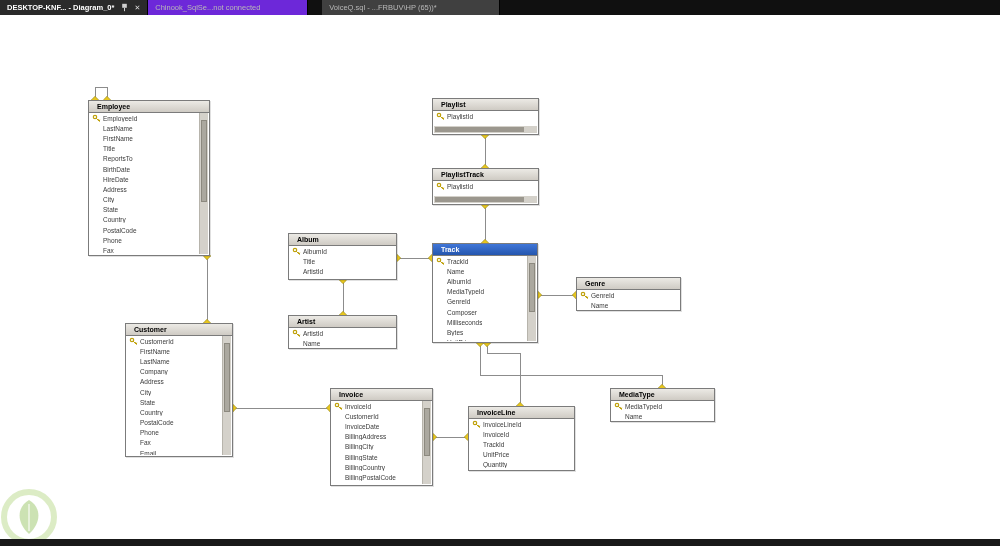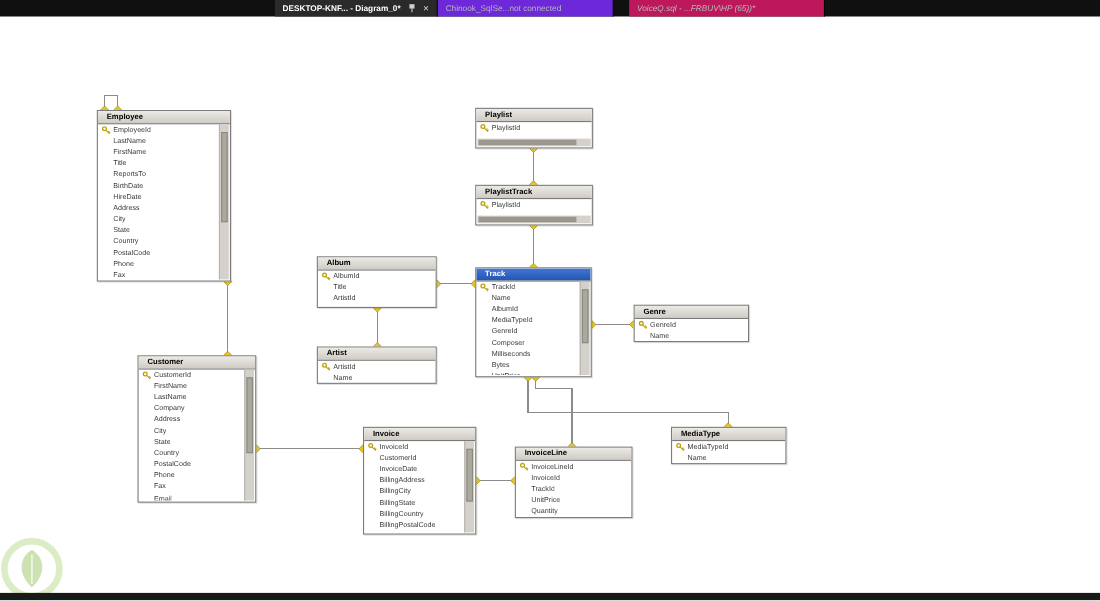--- a/index.html
+++ b/index.html
@@ -2,28 +2,28 @@
 <html><head>
 <meta charset="utf-8">
 <title>Diagram</title>
 <style>
   html,body{margin:0;padding:0;background:#ffffff;}
   #screen{position:relative;width:1000px;height:546px;overflow:hidden;
           font-family:"Liberation Sans",sans-serif;background:#ffffff;}
 
   
   .topbar{position:absolute;left:0;top:0;width:1000px;height:15px;background:#101010;
-          z-index:5;display:flex;align-items:stretch;justify-content:center;}
+          z-index:5;display:flex;align-items:stretch;}
   .tab{display:flex;align-items:center;padding:0 7px;background:#6d28d9;color:#b8b8b8;
        font-size:7.5px;white-space:nowrap;border-right:1px solid #000;box-sizing:border-box;cursor:default;}
   .tab.active{background:#2a2a2a;color:#ffffff;font-weight:bold;}
   .tab .xbtn{margin-left:6px;font-size:7px;color:#d8d8d8;font-weight:normal;}
   .tab .pin{margin-left:7px;}
   .tab.t2{width:160px;}
-  .tab.t3{margin-left:14px;width:178px;background:#be185d;font-style:italic;}
+  .tab.t3{margin-left:14px;width:178px;background:#404040;}
 
   
   .canvas{position:absolute;left:0;top:15px;width:1000px;height:524px;background:#ffffff;z-index:0;}
   #connectors{position:absolute;left:0;top:0;width:1000px;height:546px;z-index:1;}
   .conn{fill:none;stroke:#8c8c8c;stroke-width:1;shape-rendering:crispEdges;}
   .connmark{fill:#e8c61e;stroke:#94861a;stroke-width:0.6;}
 
   
   .tbox{position:absolute;background:#ffffff;border:1px solid #7b7b7b;box-sizing:border-box;
         overflow:hidden;z-index:2;box-shadow:1px 1px 0 rgba(0,0,0,0.12);}

